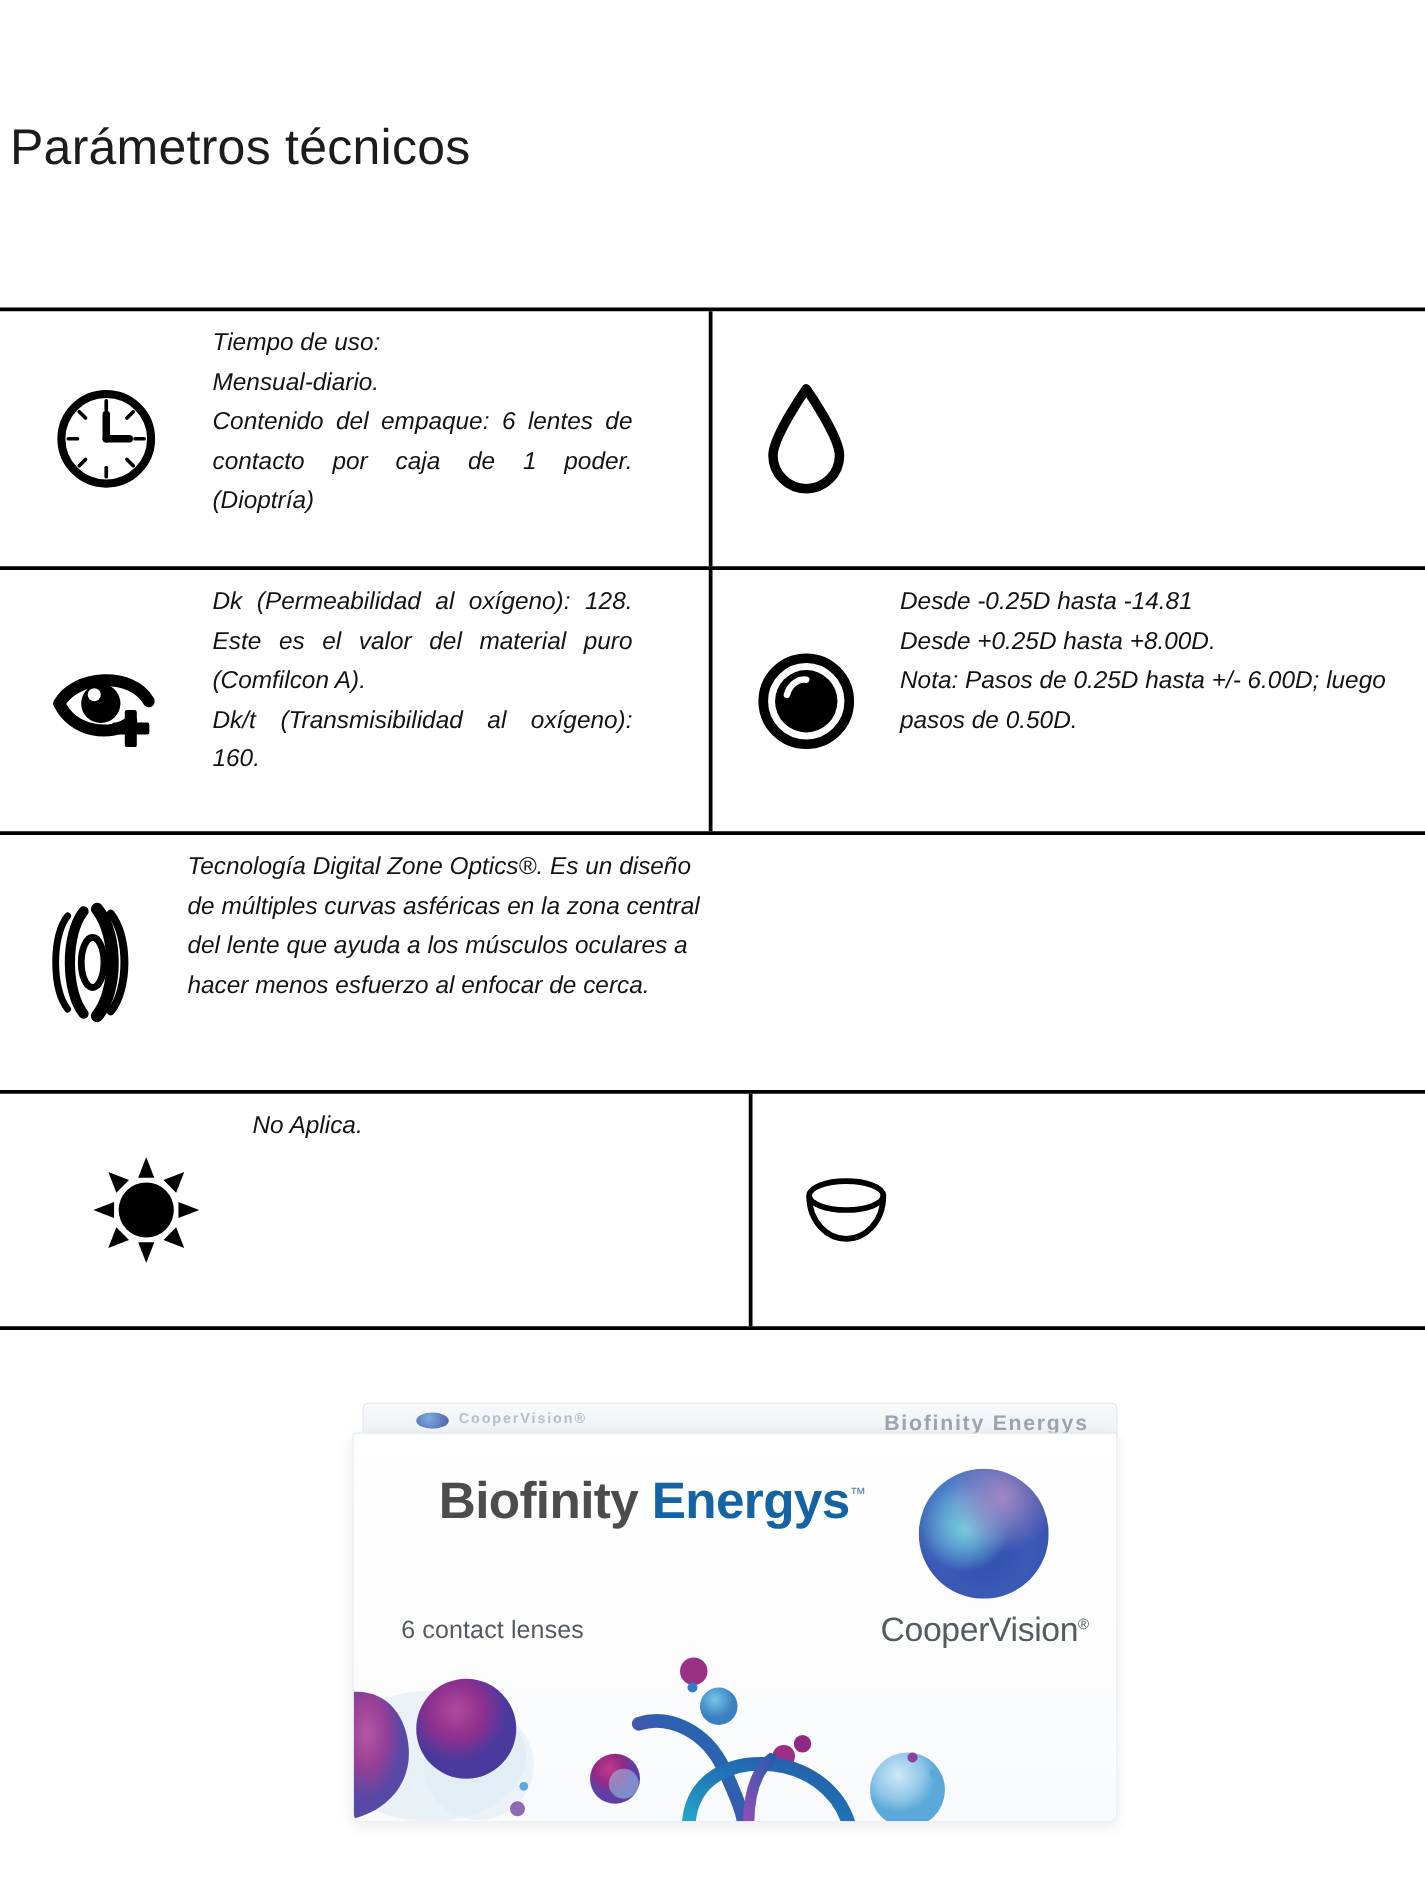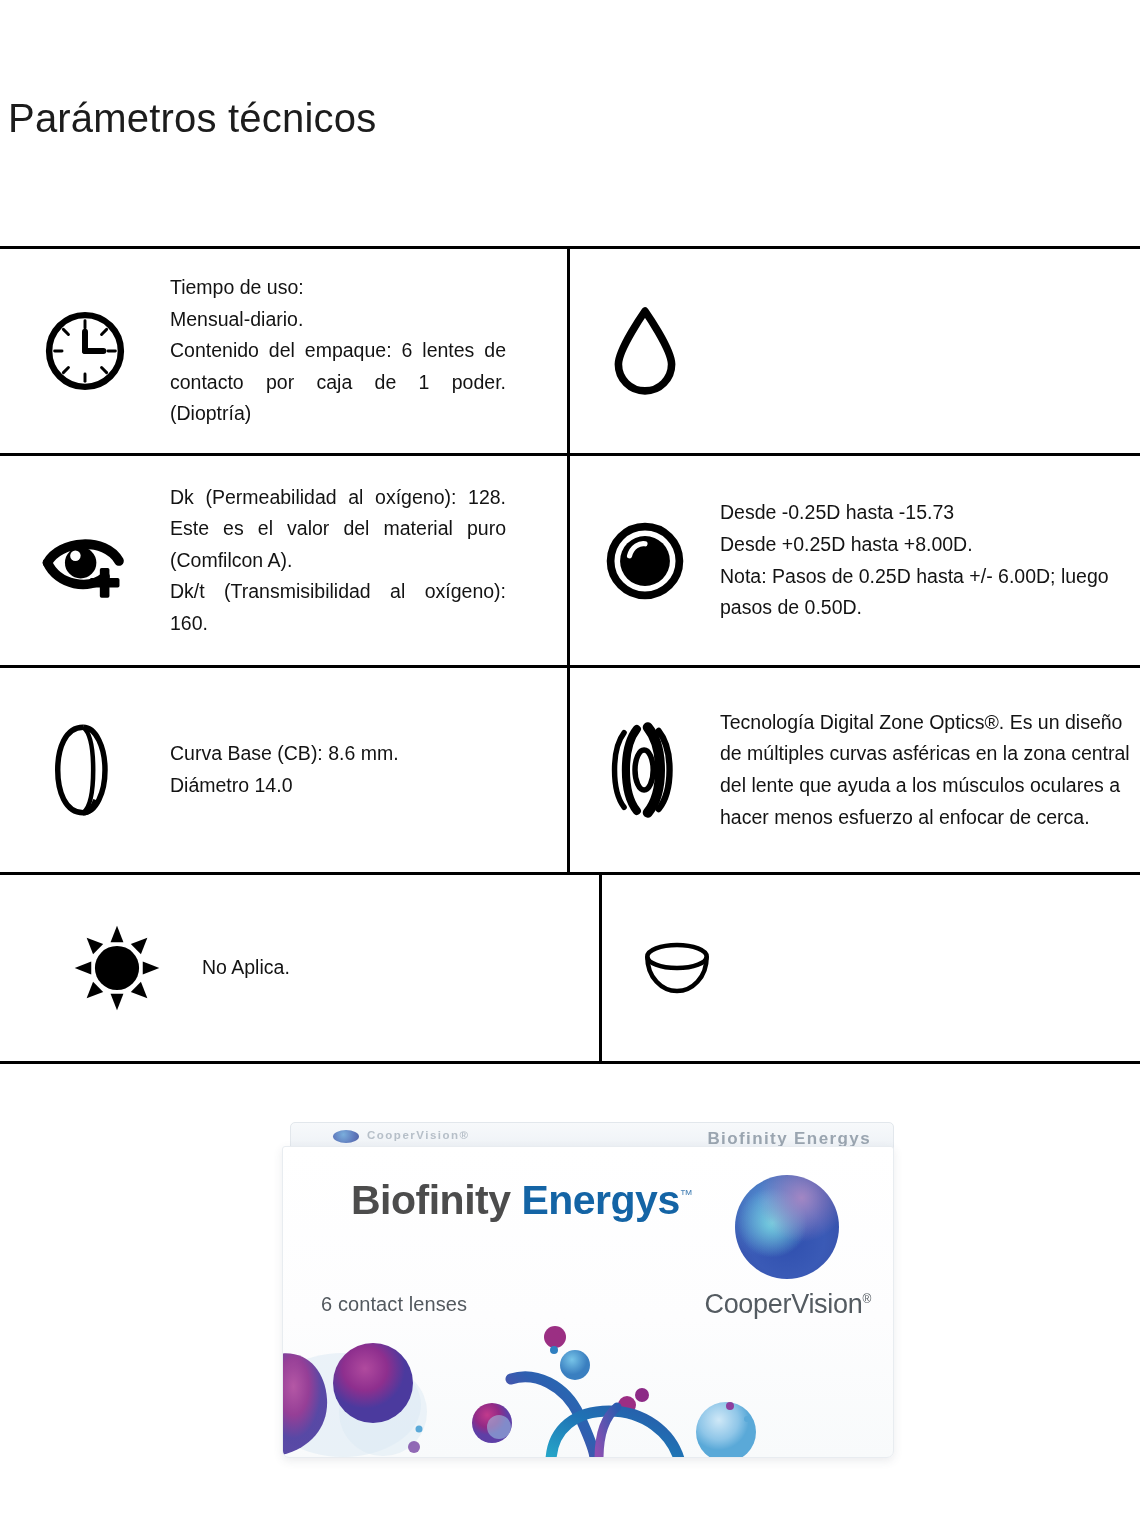--- a/index.html
+++ b/index.html
@@ -35,23 +35,23 @@
     border-bottom: 3px solid #000;
   }
   .spec-row {
     display: flex;
     width: 100%;
     border-bottom: 3px solid #000;
   }
   .spec-row:last-child { border-bottom: none; }
   .spec-cell {
     display: flex;
-    align-items: center;
     padding: 10px 0;
     position: relative;
+    font-style: italic;
   }
   .cell-left {
     width: 570px;
     flex: 0 0 570px;
     border-right: 3px solid #000;
   }
   .cell-right {
     width: 570px;
     flex: 0 0 570px;
   }
@@ -247,38 +247,27 @@
 Dk/t (Transmisibilidad al oxígeno): 160.</div>
       </div>
       <div class="spec-cell cell-right">
         <div class="icon-box">
           <svg class="ic" width="86" height="86" viewBox="0 0 100 100" aria-hidden="true">
             <circle cx="50" cy="50" r="40" fill="none" stroke="#000" stroke-width="9"></circle>
             <circle cx="50" cy="50" r="29" fill="#000"></circle>
             <path d="M32 44 C35 33 44 29 50 30" fill="none" stroke="#fff" stroke-width="6" stroke-linecap="round"></path>
           </svg>
         </div>
-        <div class="cell-text">Desde -0.25D hasta -15.73
+        <div class="cell-text">Desde -0.25D hasta -14.81
 Desde +0.25D hasta +8.00D.
 Nota: Pasos de 0.25D hasta +/- 6.00D; luego pasos de 0.50D.</div>
       </div>
     </div>
 
     <div class="spec-row r3">
-      <div class="spec-cell cell-left">
-        <div class="icon-box">
-          <svg class="ic" width="74" height="100" viewBox="0 0 80 110" aria-hidden="true">
-            <path d="M38 8 C18 8 10 32 10 55 C10 78 18 102 38 102 C44 102 49 96 52 88" fill="none" stroke="#000" stroke-width="6"></path>
-            <path d="M38 8 C52 8 62 30 62 55 C62 80 52 102 38 102" fill="none" stroke="#000" stroke-width="6"></path>
-            <path d="M38 8 C46 14 49 34 49 55 C49 76 46 96 38 102" fill="none" stroke="#000" stroke-width="5"></path>
-          </svg>
-        </div>
-        <div class="cell-text">Curva Base (CB): 8.6 mm.
-Diámetro 14.0</div>
-      </div>
       <div class="spec-cell cell-right">
         <div class="icon-box">
           <svg class="ic" width="84" height="100" viewBox="0 0 90 110" aria-hidden="true">
             <path d="M22 14 C8 32 8 78 22 96" fill="none" stroke="#000" stroke-width="6" stroke-linecap="round"></path>
             <path d="M36 10 C20 30 20 80 36 100" fill="none" stroke="#000" stroke-width="9" stroke-linecap="round"></path>
             <path d="M48 8 C66 30 66 80 48 102" fill="none" stroke="#000" stroke-width="11" stroke-linecap="round"></path>
             <path d="M60 12 C76 32 76 78 60 98" fill="none" stroke="#000" stroke-width="7" stroke-linecap="round"></path>
             <ellipse cx="44" cy="55" rx="10" ry="22" fill="none" stroke="#000" stroke-width="6"></ellipse>
           </svg>
         </div>

